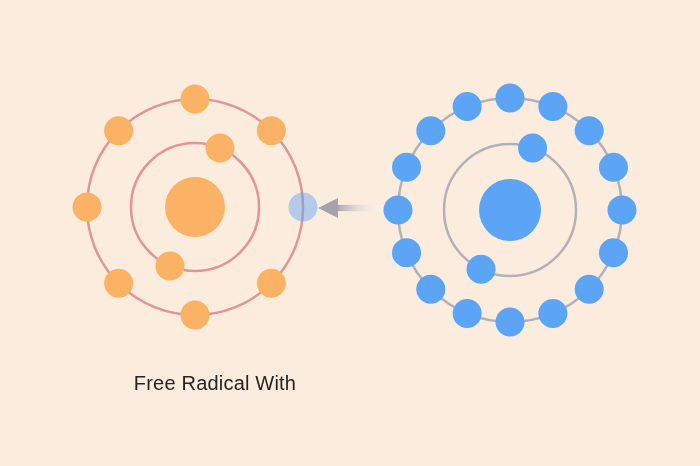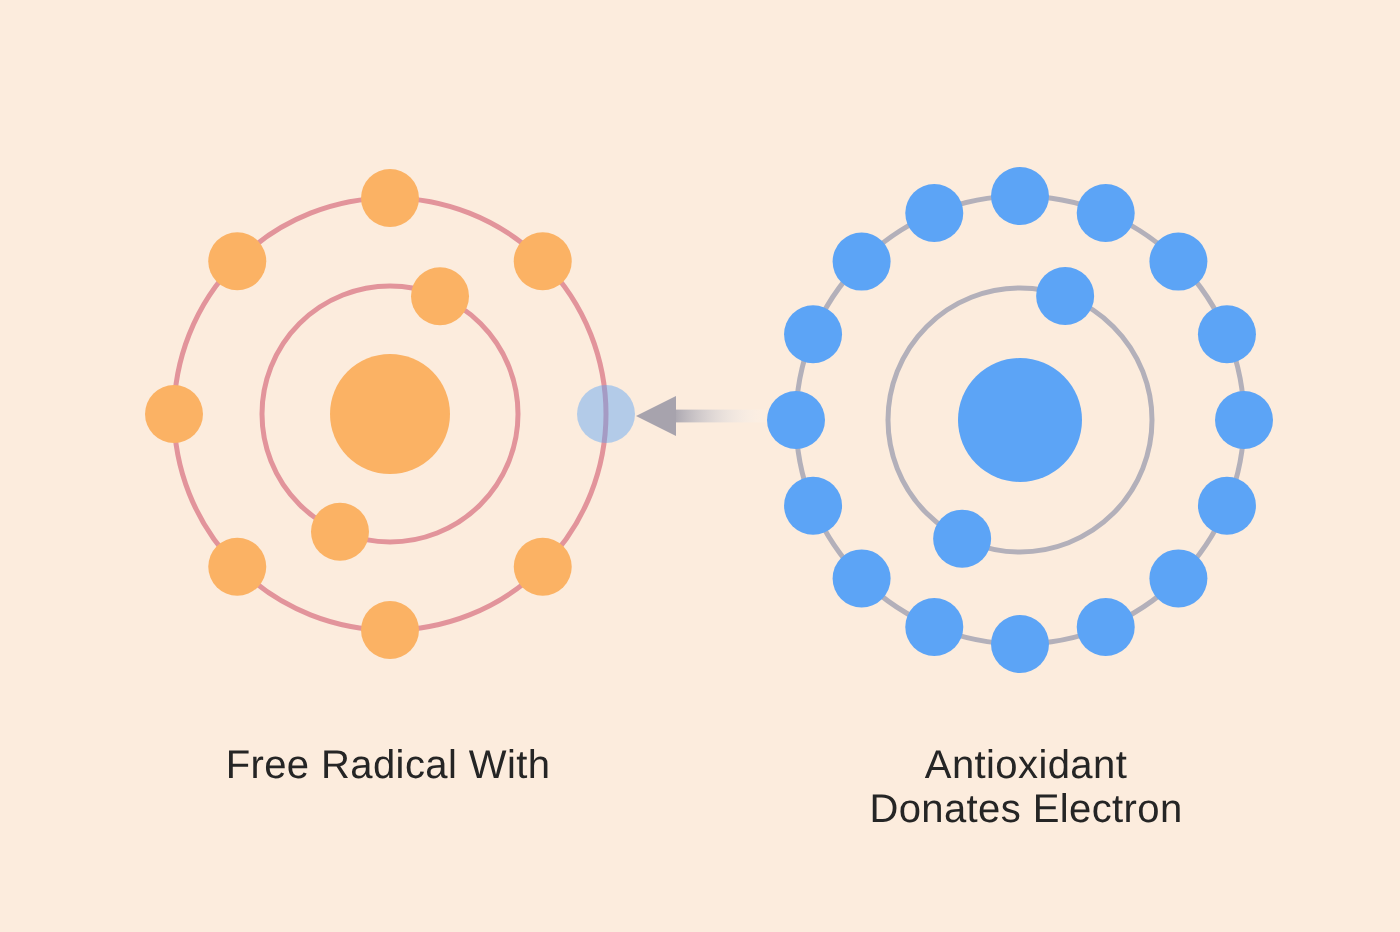--- a/index.html
+++ b/index.html
@@ -18,20 +18,21 @@
   }
   .atom-label {
     position: absolute;
     transform: translateX(-50%);
     text-align: center;
     font-size: 20px;
     line-height: 22px;
     font-weight: 500;
     letter-spacing: 0.2px;
     white-space: nowrap;
+    margin-left: 21px;
   }
   .atom-label span { display: block; }
 </style>
 </head>
 <body>
 
 <div class="stage" id="stage" style="width: 700px; height: 466px; background: rgb(252, 236, 221);">
   <svg id="diagram-svg" xmlns="http://www.w3.org/2000/svg" viewBox="0 0 700 466" width="700" height="466">
     <defs>
       <linearGradient id="arrow-fade" x1="0" y1="0" x2="1" y2="0">
@@ -74,17 +75,13 @@
       <circle cx="481.06750431192086" cy="269.320407055745" r="14.5" fill="#5ca4f6"></circle>
       <circle cx="510" cy="210" r="31" fill="#5ca4f6"></circle>
       <rect x="336" y="204.8" width="47" height="6.4" fill="url(#arrow-fade)"></rect>
       <polygon points="318,208 338,198 338,218" fill="#a7a3ad"></polygon>
     </svg>
 
   <div class="atom-label" id="label-free-radical" style="left: 194px; top: 372px; color: rgb(37, 37, 37);">
     <span>Free Radical With</span>
   </div>
 
-  <div class="atom-label" id="label-antioxidant" style="left: 513px; top: 372px; color: rgb(37, 37, 37);">
-    <span>Antioxidant</span>
-    <span>Donates Electron</span>
-  </div>
 </div>
 
 </body></html>

